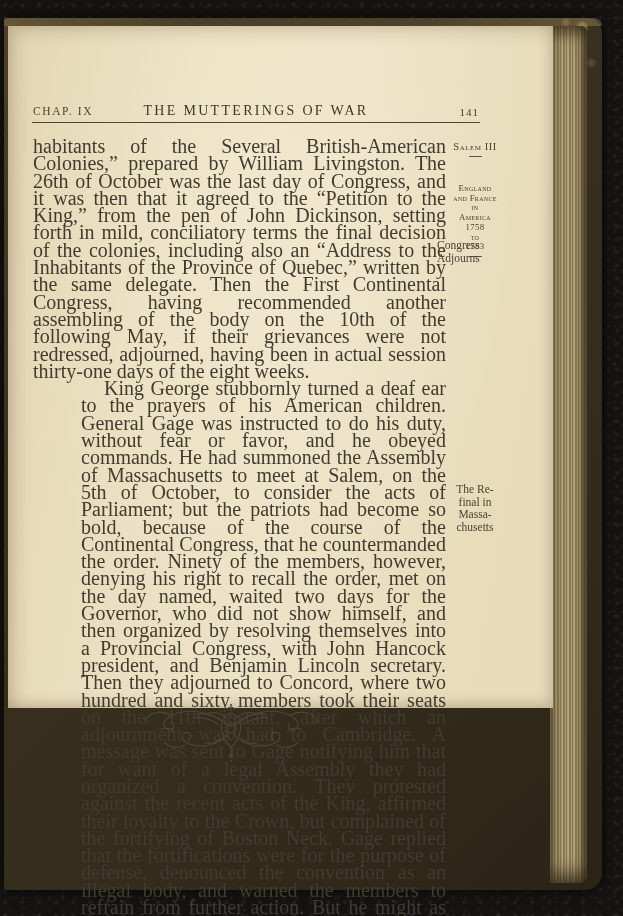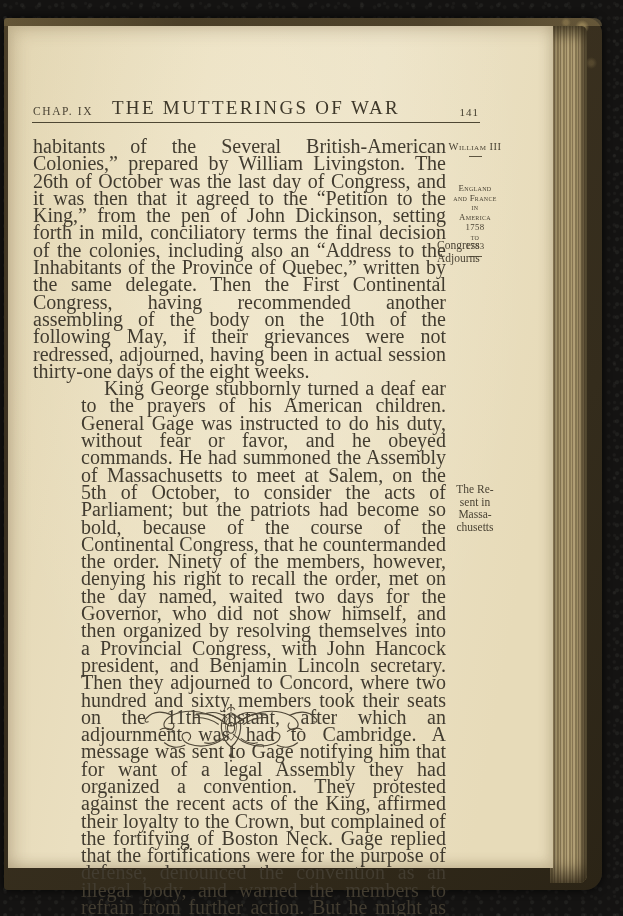--- a/index.html
+++ b/index.html
@@ -35,38 +35,38 @@
     border-radius:4px 15px 0 0;
   }
   .page-stack{
     position:absolute;left:550px;top:26px;width:37px;height:857px;
     background:repeating-linear-gradient(90deg,
       #c3b183 0px,#a8956a 1px,#6f5f41 2px,#b7a678 3.2px,#847250 4.6px,#c9b88c 6px);
     box-shadow:inset 0 10px 12px rgba(40,32,18,.55), inset 0 -12px 14px rgba(40,32,18,.6), inset -4px 0 6px rgba(30,24,12,.5);
     border-radius:0 6px 8px 0;
   }
   .page{
-    position:absolute;left:8px;top:26px;width:545px;height:842px;
+    position:absolute;left:8px;top:26px;width:545px;height:682px;
     background:
       radial-gradient(ellipse at 45% 25%, rgba(255,250,232,.28), transparent 65%),
       linear-gradient(100deg,#e2d5b1,#eadfc0 30%,#ece2c6 55%,#e7dbb9 88%);
     box-shadow:inset 7px 5px 16px rgba(95,75,42,.22), inset -4px -5px 12px rgba(95,75,42,.20);
     color:#433d30;
   }
   .header-row{
     position:absolute;left:24px;top:72px;width:448px;height:24px;
     border-bottom:1.5px solid #4e4733;
   }
   .chapter-label{
     position:absolute;left:1px;bottom:5px;
     font-size:11.5px;letter-spacing:1.6px;color:#4a4334;
   }
   .header-title{
     position:absolute;left:0;right:0;bottom:3px;text-align:center;
-    font-size:19px;letter-spacing:2.3px;color:#3e382a;
+    font-size:14px;letter-spacing:2.3px;color:#3e382a;
   }
   .page-number{
     position:absolute;right:1px;bottom:4px;font-size:11px;letter-spacing:1px;color:#443e2f;
   }
   .body-text{
     position:absolute;left:25px;top:112px;width:413px;
     font-size:20px;line-height:17.3px;text-align:justify;color:#423c30;
   }
   .body-text p{margin:0;}
   .body-text p.indented{text-indent:1.15em;margin-left:48px;}
@@ -95,42 +95,42 @@
   </div>
 
   <div class="body-text">
     <p>habitants of the Several British-American Colonies,” prepared by William Livingston.  The 26th of October was the last day of Congress, and it was then that it agreed to the “Petition to the King,” from the pen of John Dickinson, setting forth in mild, conciliatory terms the final decision of the colonies, including also an “Address to the Inhabitants of the Province of Quebec,” written by the same delegate.  Then the First Continental Congress, having recommended another assembling of the body on the 10th of the following May, if their grievances were not redressed, adjourned, having been in actual session thirty-one days of the eight weeks.</p>
     <p class="indented">King George stubbornly turned a deaf ear to the prayers of his American children.  General Gage was instructed to do his duty, without fear or favor, and he obeyed commands.  He had summoned the Assembly of Massachusetts to meet at Salem, on the 5th of October, to consider the acts of Parliament; but the patriots had become so bold, because of the course of the Continental Congress, that he countermanded the order.  Ninety of the members, however, denying his right to recall the order, met on the day named, waited two days for the Governor, who did not show himself, and then organized by resolving themselves into a Provincial Congress, with John Hancock president, and Benjamin Lincoln secretary.  Then they adjourned to Concord, where two hundred and sixty members took their seats on the 11th instant, after which an adjournment was had to Cambridge.  A message was sent to Gage notifying him that for want of a legal Assembly they had organized a convention.  They protested against the recent acts of the King, affirmed their loyalty to the Crown, but complained of the fortifying of Boston Neck.  Gage replied that the fortifications were for the purpose of defense, denounced the convention as an illegal body, and warned the members to refrain from further action.  But he might as well have striven to dam the Mississippi as to stem the tide of patriotism which was rising every hour and would soon break all barriers.</p>
   </div>
 
   <div class="margin-col">
 
     <div class="note-period">
-      <div class="note-period-title">William III</div>
+      <div class="note-period-title">Salem III</div>
       <hr class="mini-rule">
       <div class="england-block">
         <div>England</div>
         <div>and France</div>
         <div>in</div>
         <div>America</div>
         <div>1758</div>
         <div>to</div>
         <div>1783</div>
       </div>
       <hr class="mini-rule">
     </div>
 
     <div class="note-congress">
       <div>Congress</div>
       <div>Adjourns</div>
     </div>
 
     <div class="note-revolt">
       <div>The Re-</div>
-      <div>sent in</div>
+      <div>final in</div>
       <div>Massa-</div>
       <div>chusetts</div>
     </div>
   </div>
 
   <svg class="ornament" viewBox="0 0 300 104" xmlns="http://www.w3.org/2000/svg">
     <defs>
       <g id="orn-side" stroke="#4e4637" fill="none" stroke-width="1.9" stroke-linecap="round">
         <path d="M153,42 C185,16 222,12 248,24 C262,31 266,42 257,47 C249,51 242,44 247,37"></path>
         <path d="M248,24 C266,16 282,18 292,30 C295,34 292,37 288,35"></path>

